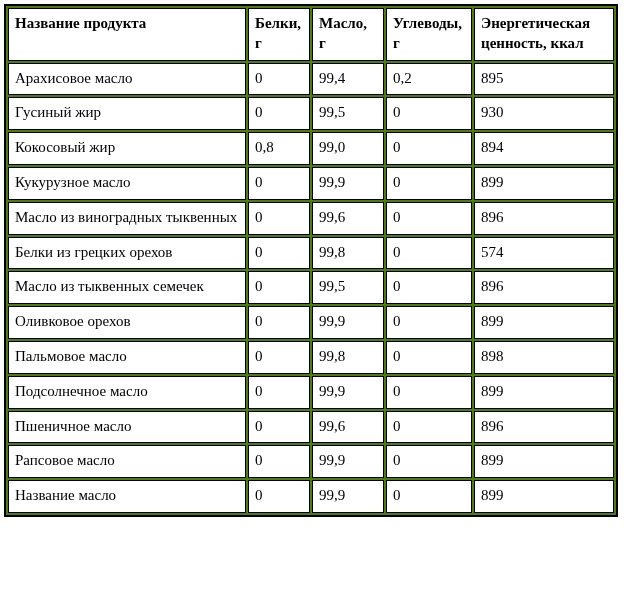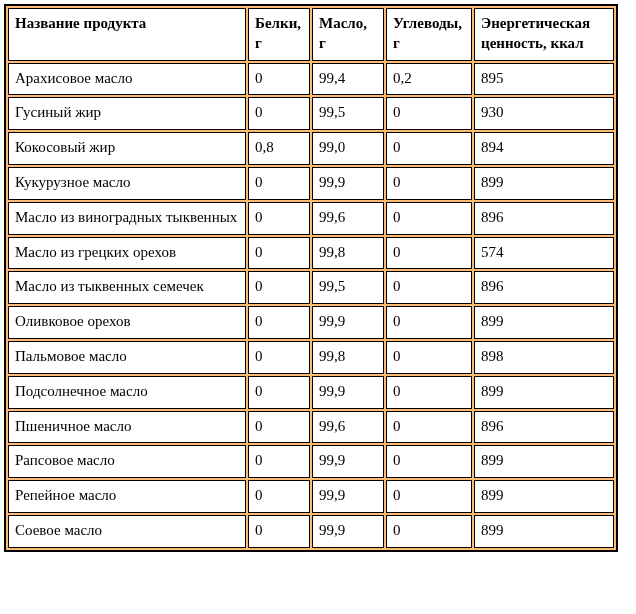--- a/index.html
+++ b/index.html
@@ -12,21 +12,21 @@
   .page {
     width: 636px;
     height: 614px;
     box-sizing: border-box;
     padding: 4px;
     background: #ffffff;
   }
   table.nutrition {
     border-collapse: separate;
     border-spacing: 2px;
-    background: #fdba74;
+    background: #4d7c0f;
     border: 2px solid #000000;
     width: 538px;
     table-layout: fixed;
   }
   table.nutrition th,
   table.nutrition td {
     background: #ffffff;
     border: 1px solid #000000;
     padding: 5px 6px 6px 6px;
     font-size: 15px;
@@ -96,21 +96,21 @@
           <td>899</td>
         </tr>
         <tr>
           <td>Масло из виноградных тыквенных</td>
           <td>0</td>
           <td>99,6</td>
           <td>0</td>
           <td>896</td>
         </tr>
         <tr>
-          <td>Масло из грецких орехов</td>
+          <td>Белки из грецких орехов</td>
           <td>0</td>
           <td>99,8</td>
           <td>0</td>
           <td>574</td>
         </tr>
         <tr>
           <td>Масло из тыквенных семечек</td>
           <td>0</td>
           <td>99,5</td>
           <td>0</td>
@@ -145,28 +145,21 @@
           <td>896</td>
         </tr>
         <tr>
           <td>Рапсовое масло</td>
           <td>0</td>
           <td>99,9</td>
           <td>0</td>
           <td>899</td>
         </tr>
         <tr>
-          <td>Репейное масло</td>
-          <td>0</td>
-          <td>99,9</td>
-          <td>0</td>
-          <td>899</td>
-        </tr>
-        <tr>
-          <td>Соевое масло</td>
+          <td>Название масло</td>
           <td>0</td>
           <td>99,9</td>
           <td>0</td>
           <td>899</td>
         </tr>
       </tbody>
   </table>
 </div>
 
 </body></html>

